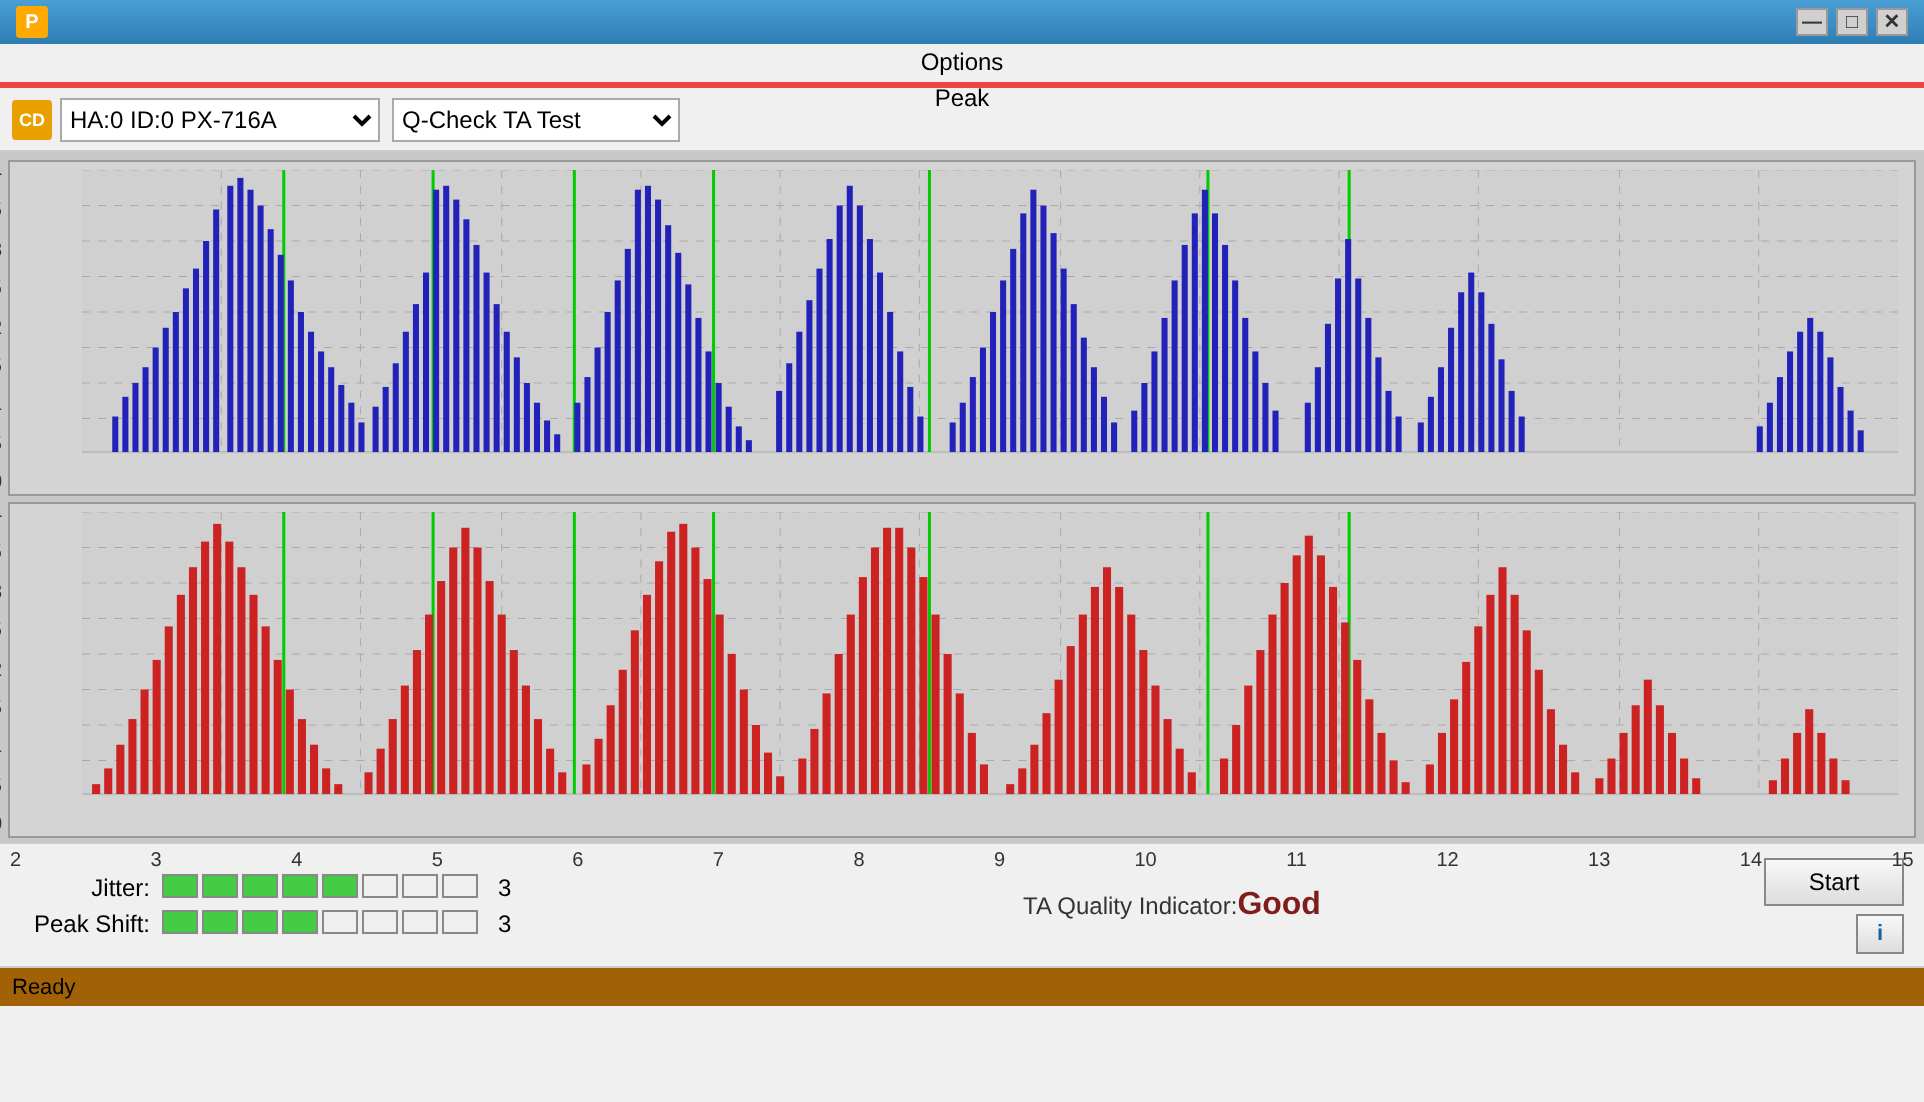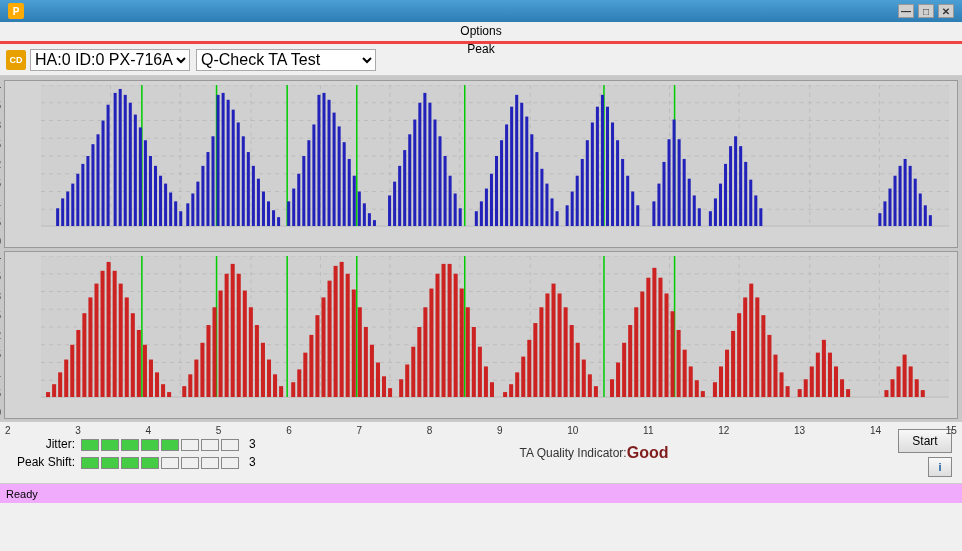--- a/index.html
+++ b/index.html
@@ -90,28 +90,28 @@
       border-radius: 2px;
       display: flex;
       align-items: center;
       justify-content: center;
       font-size: 9px;
       color: white;
       font-weight: bold;
     }
     select {
       height: 22px;
-      font-size: 16px;
+      font-size: 12px;
       border: 1px solid #aaa;
       background: white;
       cursor: pointer;
     }
     .select-drive { width: 160px; }
     .select-func { width: 220px; }
-    .select-test { width: 180px; }
+    .select-test { width: 144px; }
     .charts-area {
       background: #c8c8c8;
       padding: 4px 4px 2px 4px;
       display: flex;
       flex-direction: column;
       gap: 3px;
     }
     .chart-container {
       background: #d4d4d4;
       border: 1px solid #999;
@@ -159,21 +159,21 @@
       height: 62px;
     }
     .metrics-left {
       display: flex;
       flex-direction: column;
       gap: 4px;
       width: 260px;
     }
     .metric-row {
       display: flex;
-      align-items: flex-end;
+      align-items: flex-start;
       gap: 6px;
     }
     .metric-label {
       font-size: 12px;
       width: 65px;
       text-align: right;
     }
     .meter-bar {
       display: flex;
       gap: 2px;
@@ -207,21 +207,21 @@
       color: #7f1d1d;
     }
     .right-buttons {
       margin-left: auto;
       display: flex;
       flex-direction: column;
       gap: 4px;
       align-items: flex-end;
     }
     .start-btn {
-      width: 54px;
+      width: 70px;
       height: 24px;
       background: linear-gradient(to bottom, #f8f8f8, #ddd);
       border: 1px solid #888;
       font-size: 12px;
       cursor: pointer;
       display: flex;
       align-items: center;
       justify-content: center;
     }
     .info-btn {
@@ -231,21 +231,21 @@
       border: 1px solid #888;
       font-size: 11px;
       cursor: pointer;
       display: flex;
       align-items: center;
       justify-content: center;
       color: #1a5fa0;
       font-weight: bold;
     }
     .status-bar {
-      background: #f0abfc;
+      background: #a16207;
       border-top: 1px solid #ccc;
       height: 20px;
       display: flex;
       align-items: center;
       padding: 0 6px;
       font-size: 11px;
     }
   </style>
 </head>
 <body>

